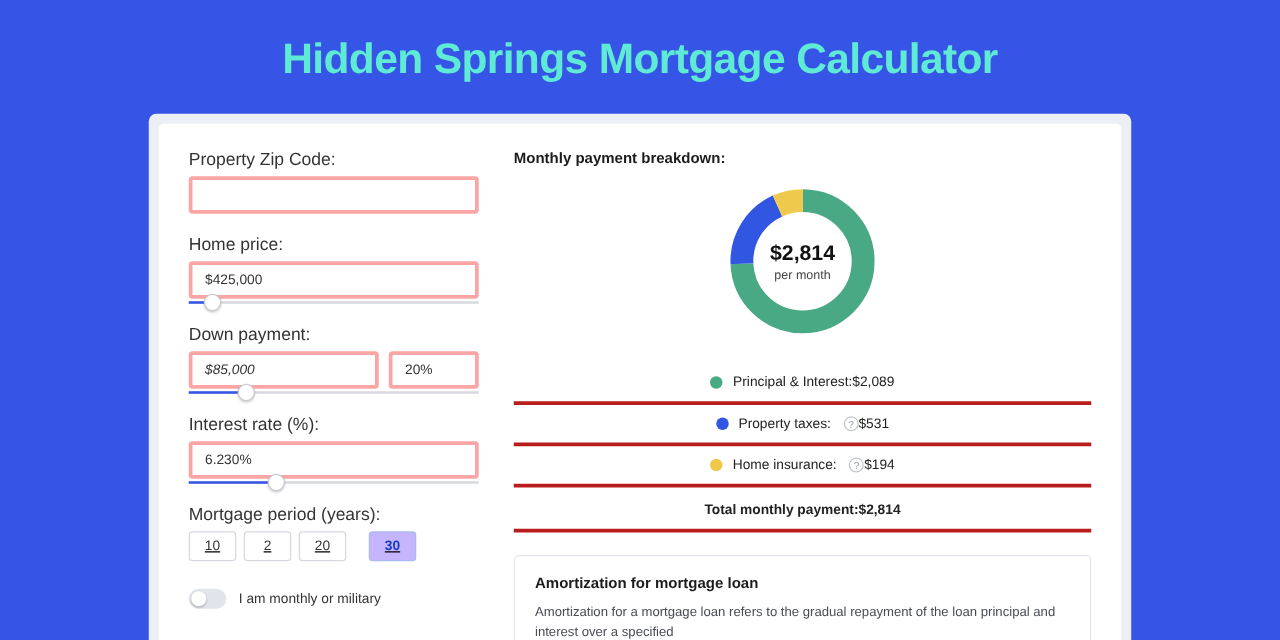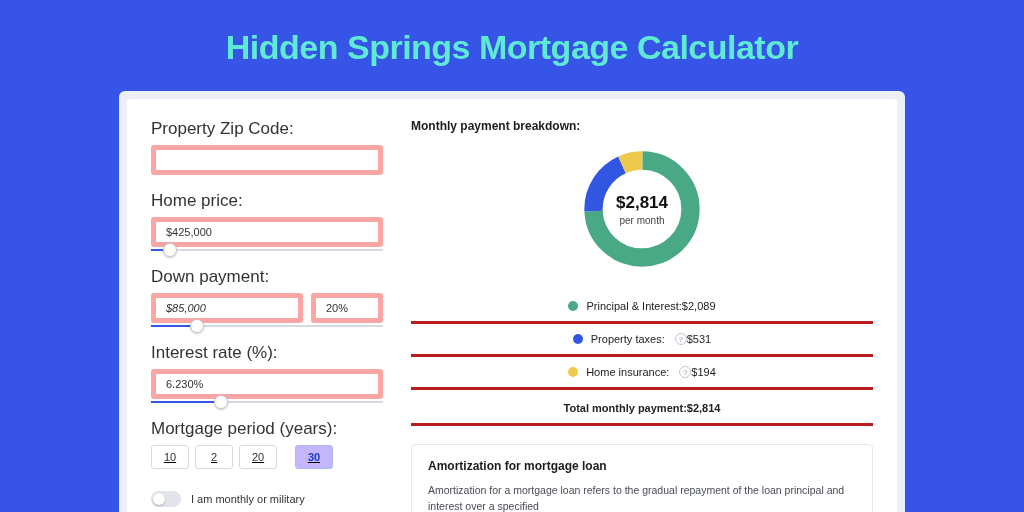--- a/index.html
+++ b/index.html
@@ -32,29 +32,29 @@
   }
   .left-col {
     width: 272px;
     padding: 20px 16px 20px 24px;
   }
   .right-col {
     flex: 1;
     padding: 20px 24px 20px 12px;
   }
   .field-label {
-    font-size: 17px;
+    font-size: 14px;
     color: #333;
     margin-bottom: 6px;
     display: block;
   }
   .text-input {
     width: 100%;
     height: 30px;
-    border: 5px solid #fca5a5;
+    border: 3px solid #fca5a5;
     border-radius: 3px;
     background: #fff;
     font-size: 11px;
     color: #333;
     padding: 0 10px;
   }
   .field-block { margin-bottom: 16px; }
   .slider-track {
     position: relative;
     height: 2px;

